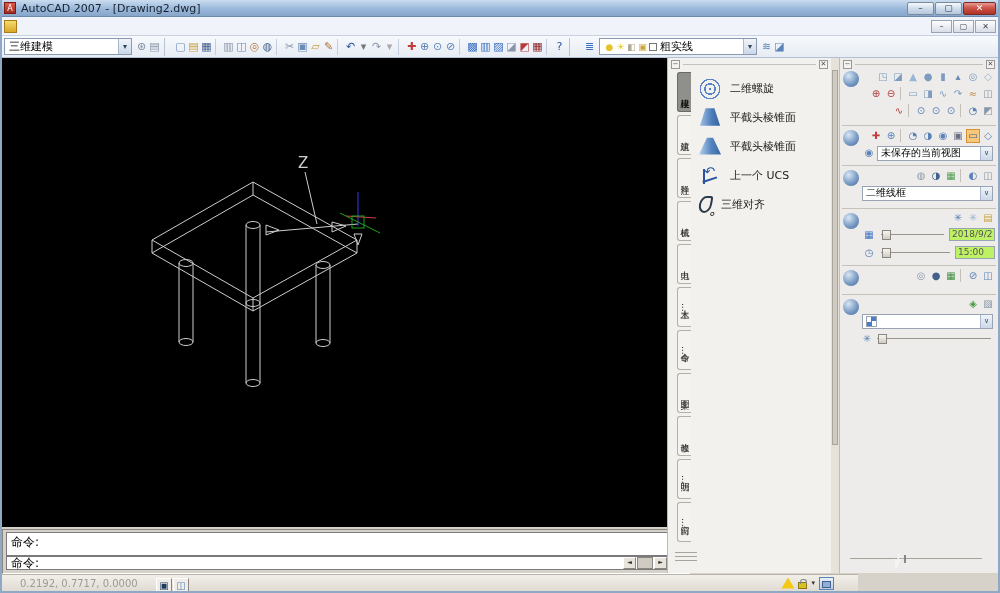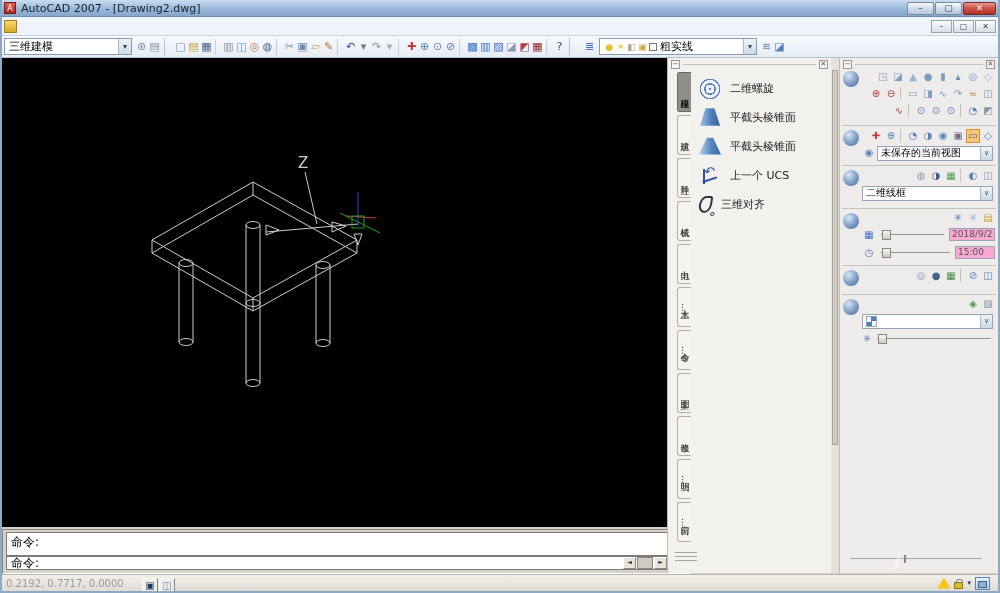--- a/index.html
+++ b/index.html
@@ -90,32 +90,32 @@
     background:radial-gradient(circle at 35% 30%,#d8e6f4,#7a9cc4 55%,#41659a);}
   .drows{position:absolute;left:22px;right:2px;top:0;}
   .drow{display:flex;align-items:center;height:17px;gap:1px;}
   .drow.rt{justify-content:flex-end;}
   .dico{width:14px;height:14px;display:flex;align-items:center;justify-content:center;font-size:10px;flex:none;}
   .dico.hl{background:#f8c87a;border:1px solid #d89030;}
   .dico.dsep{width:4px;height:13px;color:transparent;border-left:1px solid #c4c0b8;margin:0 1px;}
   .dcombo{display:flex;align-items:center;height:15px;background:#fff;border:1px solid #98a4b4;font-size:10px;
     padding-left:3px;flex:1;margin:1px 2px 0 0;}
   .dcombo .caret{width:12px;font-size:7px;}
-  .valbox{background:#f9a8d4;border:1px solid #98a4b4;font-size:9px;color:#555;height:13px;display:flex;
+  .valbox{background:#bef264;border:1px solid #98a4b4;font-size:9px;color:#555;height:13px;display:flex;
     align-items:center;padding:0 2px;flex:none;}
   .sld{position:relative;height:11px;flex:1;margin:0 4px;}
   .sld::before{content:"";position:absolute;left:0;right:0;top:5px;height:1px;background:#9a958c;}
   .sld::after{content:"";position:absolute;left:1px;top:1px;width:7px;height:8px;background:linear-gradient(#f8f6f2,#cfcbc2);border:1px solid #8a8680;}
   .checker{width:11px;height:11px;flex:none;margin-right:3px;
     background:conic-gradient(#4a7ac8 0 25%,#fff 0 50%,#4a7ac8 0 75%,#fff 0);border:1px solid #98a4b4;}
   .botsld{position:absolute;left:10px;top:500px;width:132px;border-top:1px solid #a8a49c;}
   .botsld::after{content:"";position:absolute;left:54px;top:-4px;width:2px;height:8px;background:#8a8680;}
   
-  .statusbar{left:0;top:574px;width:1000px;height:17px;background:linear-gradient(#f2efe9,#e0dcd4);
-    border-top:1px solid #b8b4ac;display:flex;align-items:center;padding:0 6px;}
+  .statusbar{left:0;top:574px;width:858px;height:17px;background:linear-gradient(#f2efe9,#e0dcd4);
+    border-top:1px solid #b8b4ac;display:flex;align-items:center;padding:0 20px;}
   .coords{font-size:10px;color:#9a9a98;width:136px;flex:none;}
   .tg{font-size:10px;height:15px;padding:0 5px;display:inline-flex;align-items:center;color:#1a1a1a;margin-right:1px;}
   .tg.raised{background:#f0ede8;border:1px solid;border-color:#fff #8a867f #8a867f #fff;}
   .tg.flat{border:1px solid transparent;}
   .sico{width:16px;height:15px;display:inline-flex;align-items:center;justify-content:center;font-size:10px;
     background:#f0ede8;border:1px solid;border-color:#fff #8a867f #8a867f #fff;margin-right:1px;}
   .tray{margin-left:auto;display:flex;align-items:center;gap:4px;margin-right:4px;}
   .warn{width:13px;height:11px;background:#f4c814;clip-path:polygon(50% 0,100% 100%,0 100%);}
   .lock{width:9px;height:7px;background:#d8c020;border:1px solid #8a7a10;position:relative;margin-top:4px;}
   .lock::before{content:"";position:absolute;left:1px;top:-4px;width:5px;height:4px;border:1px solid #8a8680;border-bottom:none;border-radius:3px 3px 0 0;}

